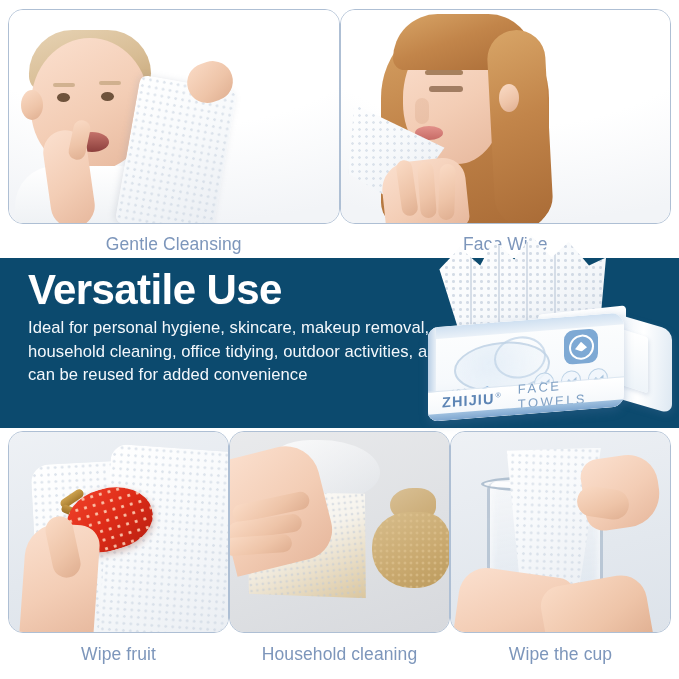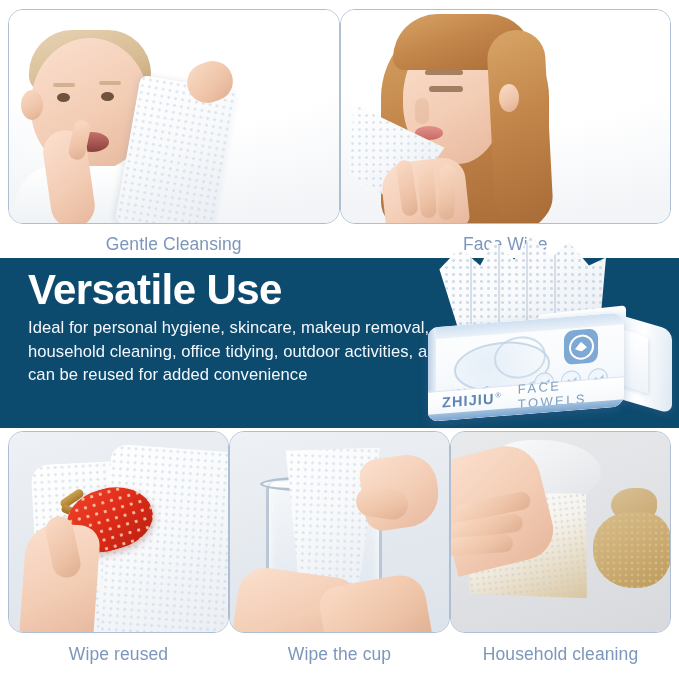--- a/index.html
+++ b/index.html
@@ -419,46 +419,46 @@
       <div class="photo">
         <div class="bg-bluegrey"></div>
         <div class="el p4-towel tissue"></div>
         <div class="el p4-towel-2 tissue"></div>
         <div class="el p4-leaf"></div>
         <div class="el p4-leaf2"></div>
         <div class="el p4-straw"></div>
         <div class="el p4-hand skin"></div>
         <div class="el p4-thumb skin2"></div>
       </div>
-      <div class="caption">Wipe reused</div>
-    </div>
-
-    <div class="cell">
-      <div class="photo">
-        <div class="bg-bluegrey"></div>
-        <div class="el p6-glass"></div>
-        <div class="el p6-rim"></div>
-        <div class="el p6-wipe tissue"></div>
-        <div class="el p6-hand-top skin"></div>
-        <div class="el p6-thumb-top skin2"></div>
-        <div class="el p6-hand-bot skin"></div>
-        <div class="el p6-hand-bot2 skin2"></div>
-      </div>
-      <div class="caption">Wipe the cup</div>
+      <div class="caption">Wipe fruit</div>
     </div>
 
     <div class="cell">
       <div class="photo">
         <div class="bg-grey"></div>
         <div class="el p5-streak"></div>
         <div class="el p5-spill2"></div>
         <div class="el p5-spill"></div>
         <div class="el p5-cloth"></div>
         <div class="el p5-hand skin"></div>
         <div class="el p5-fing skin2" style="left:2px; top:66px; width:78px; transform:rotate(-12deg);"></div>
         <div class="el p5-fing skin2" style="left:-2px; top:86px; width:74px; transform:rotate(-8deg);"></div>
         <div class="el p5-fing skin2" style="left:-6px; top:104px; width:68px; transform:rotate(-4deg);"></div>
       </div>
       <div class="caption">Household cleaning</div>
     </div>
+
+    <div class="cell">
+      <div class="photo">
+        <div class="bg-bluegrey"></div>
+        <div class="el p6-glass"></div>
+        <div class="el p6-rim"></div>
+        <div class="el p6-wipe tissue"></div>
+        <div class="el p6-hand-top skin"></div>
+        <div class="el p6-thumb-top skin2"></div>
+        <div class="el p6-hand-bot skin"></div>
+        <div class="el p6-hand-bot2 skin2"></div>
+      </div>
+      <div class="caption">Wipe the cup</div>
+    </div>
   </div>
 
 </div>
 
 </body></html>

